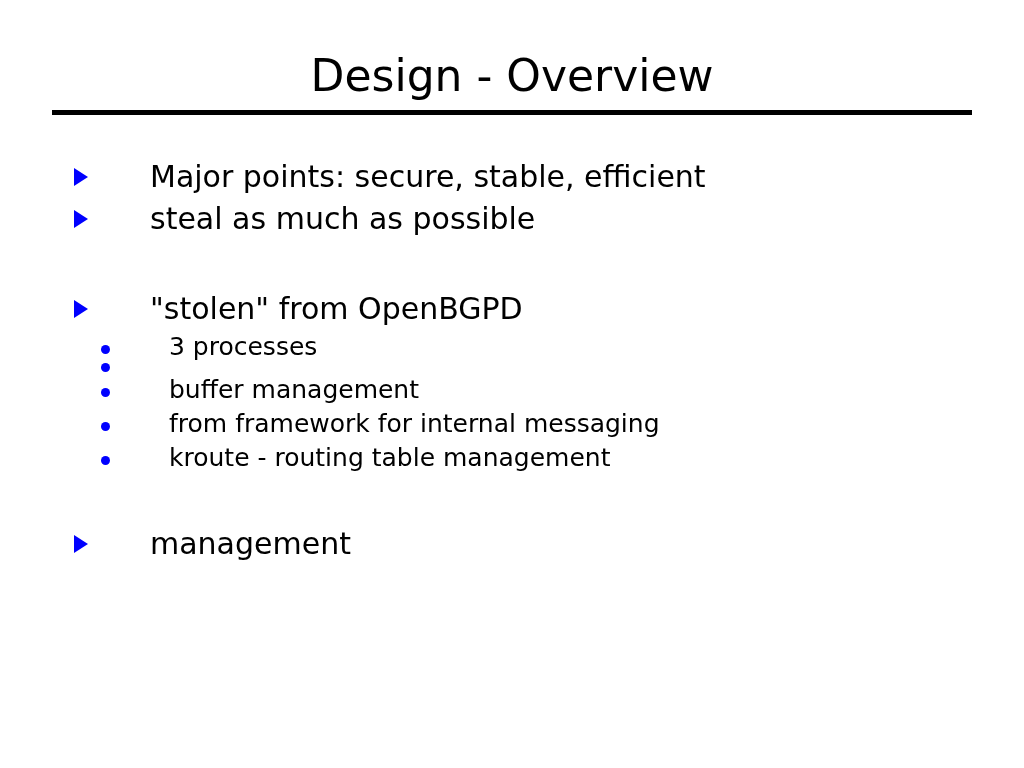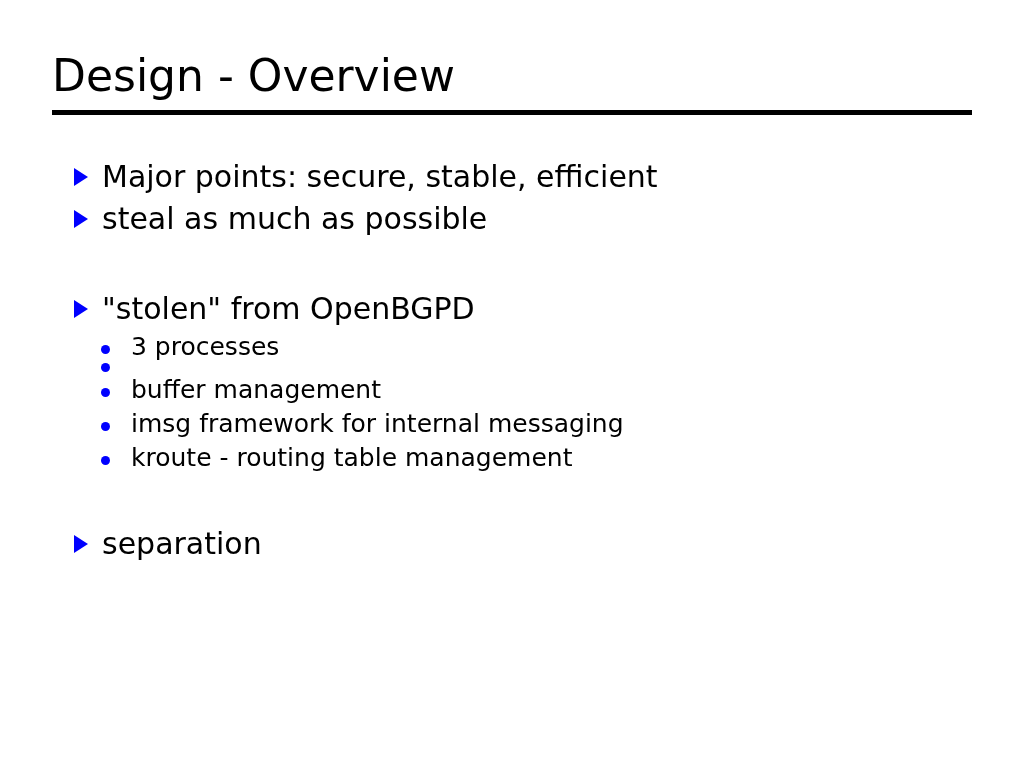--- a/index.html
+++ b/index.html
@@ -15,20 +15,21 @@
     color: #000000;
     position: relative;
   }
 
   .slide {
     position: absolute;
     left: 0; top: 0;
     width: 1024px;
     height: 672px;
     background: #ffffff;
+    text-align: center;
   }
 
   
   .title-block {
     position: absolute;
     left: 52px;
     top: 48px;
     width: 920px;
   }
   .slide-title {
@@ -52,20 +53,21 @@
   .body-block {
     position: absolute;
     left: 74px;
     top: 156px;
     width: 930px;
   }
 
   .bullet-row {
     display: flex;
     align-items: baseline;
+    gap: 48px;
   }
 
   
   .lvl1 {
     margin: 0;
     padding: 0;
   }
   .lvl1 .marker {
     flex: 0 0 auto;
     width: 28px;
@@ -107,21 +109,20 @@
     width: 9px;
     height: 9px;
     border-radius: 50%;
     background: #0000ff;
   }
   .lvl2 .txt {
     font-size: 25px;
     line-height: 34px;
     color: #000000;
     white-space: nowrap;
-    margin-left: 10px;
   }
 
   .spacer-lg { height: 48px; }
 </style>
 </head>
 <body>
 
 <div class="slide">
 
   <div class="title-block">
@@ -168,34 +169,34 @@
           <div class="bullet-row lvl2">
             <span class="marker">
               <span class="dot"></span>
             </span>
             <span class="txt">buffer management</span>
           </div>
           <div class="bullet-row lvl2">
             <span class="marker">
               <span class="dot"></span>
             </span>
-            <span class="txt">imsg framework for internal messaging</span>
+            <span class="txt">from framework for internal messaging</span>
           </div>
           <div class="bullet-row lvl2">
             <span class="marker">
               <span class="dot"></span>
             </span>
             <span class="txt">kroute - routing table management</span>
           </div>
         </div>
         <div class="spacer-lg"></div>
         <div>
           <div class="bullet-row lvl1">
             <span class="marker">
               <span class="tri"></span>
             </span>
-            <span class="txt">separation</span>
+            <span class="txt">management</span>
           </div>
         </div>
       </div>
   </div>
 
 </div>
 
 </body></html>

